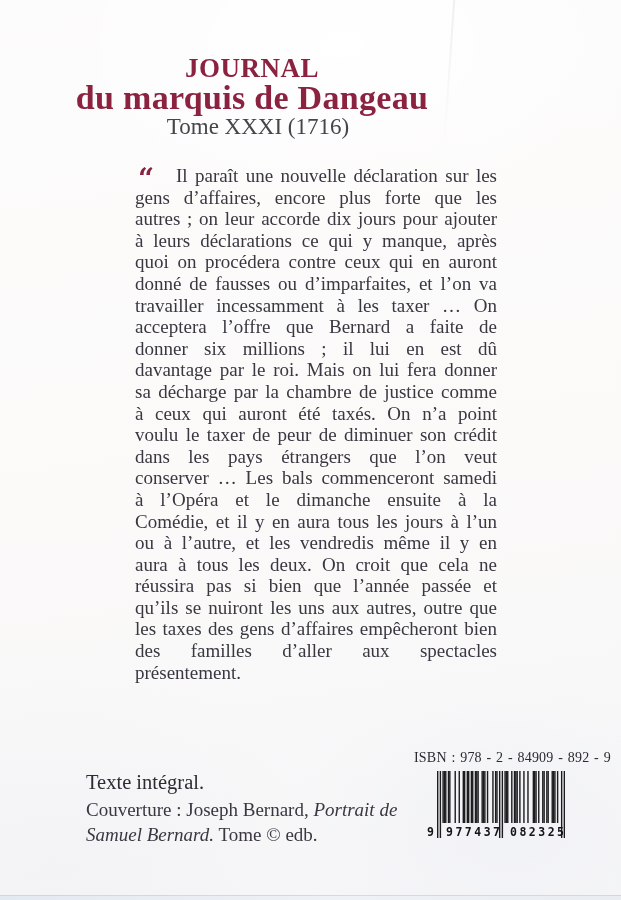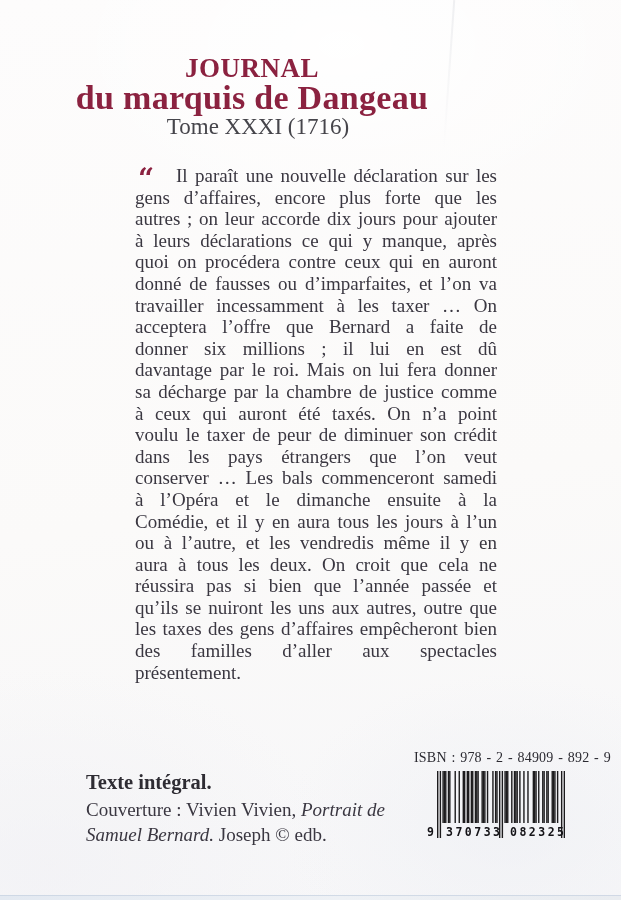--- a/index.html
+++ b/index.html
@@ -40,21 +40,21 @@
     font-size:28px;font-weight:bold;line-height:1;
     font-family:"DejaVu Serif","Liberation Serif",serif;
   }
   .qtext{
     margin:1px;
     font-size:19px;line-height:21.6px;
     text-align:justify;text-indent:41px;
     color:#3a3741;word-spacing:1.5px;
   }
   .footer-left{position:absolute;left:86px;top:769px;width:324px;color:#343239;}
-  .edition-note{font-size:20.5px;font-weight:bold;color:#2e2c33;line-height:26px;}
+  .edition-note{font-size:20.5px;font-weight:normal;color:#2e2c33;line-height:26px;}
   .credit{margin:2px 0 0 0;font-size:19px;line-height:25px;color:#3a3741;}
   .credit em{font-style:italic;}
   .isbn-block{position:absolute;left:414px;top:750px;width:160px;}
   .isbn{
     font-size:14px;color:#2b2a31;white-space:nowrap;
     text-align:center;letter-spacing:0.2px;word-spacing:1px;
   }
   .barcode{position:absolute;left:23px;top:21px;width:128px;height:67px;}
   .barcode svg{position:absolute;left:0;top:0;}
   .barcode svg rect{fill:#1c1b1d;}
@@ -84,21 +84,21 @@
     <div class="volume">Tome XXXI (1716)</div>
   </header>
 
   <div class="quote">
     <span class="qmark" style="color: rgb(139, 34, 64);">“</span>
     <p class="qtext">Il paraît une nouvelle déclaration sur les gens d’affaires, encore plus forte que les autres ; on leur accorde dix jours pour ajouter à leurs déclarations ce qui y manque, après quoi on procédera contre ceux qui en auront donné de fausses ou d’imparfaites, et l’on va travailler incessamment à les taxer … On acceptera l’offre que Bernard a faite de donner six millions ; il lui en est dû davantage par le roi. Mais on lui fera donner sa décharge par la chambre de justice comme à ceux qui auront été taxés. On n’a point voulu le taxer de peur de diminuer son crédit dans les pays étrangers que l’on veut conserver … Les bals commenceront samedi à l’Opéra et le dimanche ensuite à la Comédie, et il y en aura tous les jours à l’un ou à l’autre, et les vendredis même il y en aura à tous les deux. On croit que cela ne réussira pas si bien que l’année passée et qu’ils se nuiront les uns aux autres, outre que les taxes des gens d’affaires empêcheront bien des familles d’aller aux spectacles présentement.</p>
   </div>
 
   <div class="footer-left">
     <div class="edition-note">Texte intégral.</div>
-    <p class="credit"><span>Couverture : Vivien Vivien, </span><em>Portrait de Samuel Bernard.</em><span> Joseph © edb.</span></p>
+    <p class="credit"><span>Couverture : Joseph Bernard, </span><em>Portrait de Samuel Bernard.</em><span> Tome © edb.</span></p>
   </div>
 
   <div class="isbn-block">
     <div class="isbn">ISBN : 978 - 2 - 84909 - 892 - 9</div>
     <div class="barcode">
       <svg id="barcode-svg" width="128" height="67" viewBox="0 0 128 67">
           <rect x="0.00" y="0" width="1.40" height="67"></rect>
           <rect x="2.69" y="0" width="1.40" height="67"></rect>
           <rect x="5.39" y="0" width="1.40" height="52"></rect>
           <rect x="6.74" y="0" width="1.40" height="52"></rect>
@@ -144,19 +144,19 @@
           <rect x="109.14" y="0" width="1.40" height="52"></rect>
           <rect x="110.48" y="0" width="1.40" height="52"></rect>
           <rect x="114.53" y="0" width="1.40" height="52"></rect>
           <rect x="115.87" y="0" width="1.40" height="52"></rect>
           <rect x="117.22" y="0" width="1.40" height="52"></rect>
           <rect x="119.92" y="0" width="1.40" height="52"></rect>
           <rect x="123.96" y="0" width="1.40" height="67"></rect>
           <rect x="126.65" y="0" width="1.40" height="67"></rect>
         </svg>
       <span class="bc-digits bc-digit-left">9</span>
-      <span class="bc-digits bc-group1">370733</span>
+      <span class="bc-digits bc-group1">977437</span>
       <span class="bc-digits bc-group2">082325</span>
     </div>
   </div>
 
   <div class="bottom-edge"></div>
 </div>
 
 </body></html>

